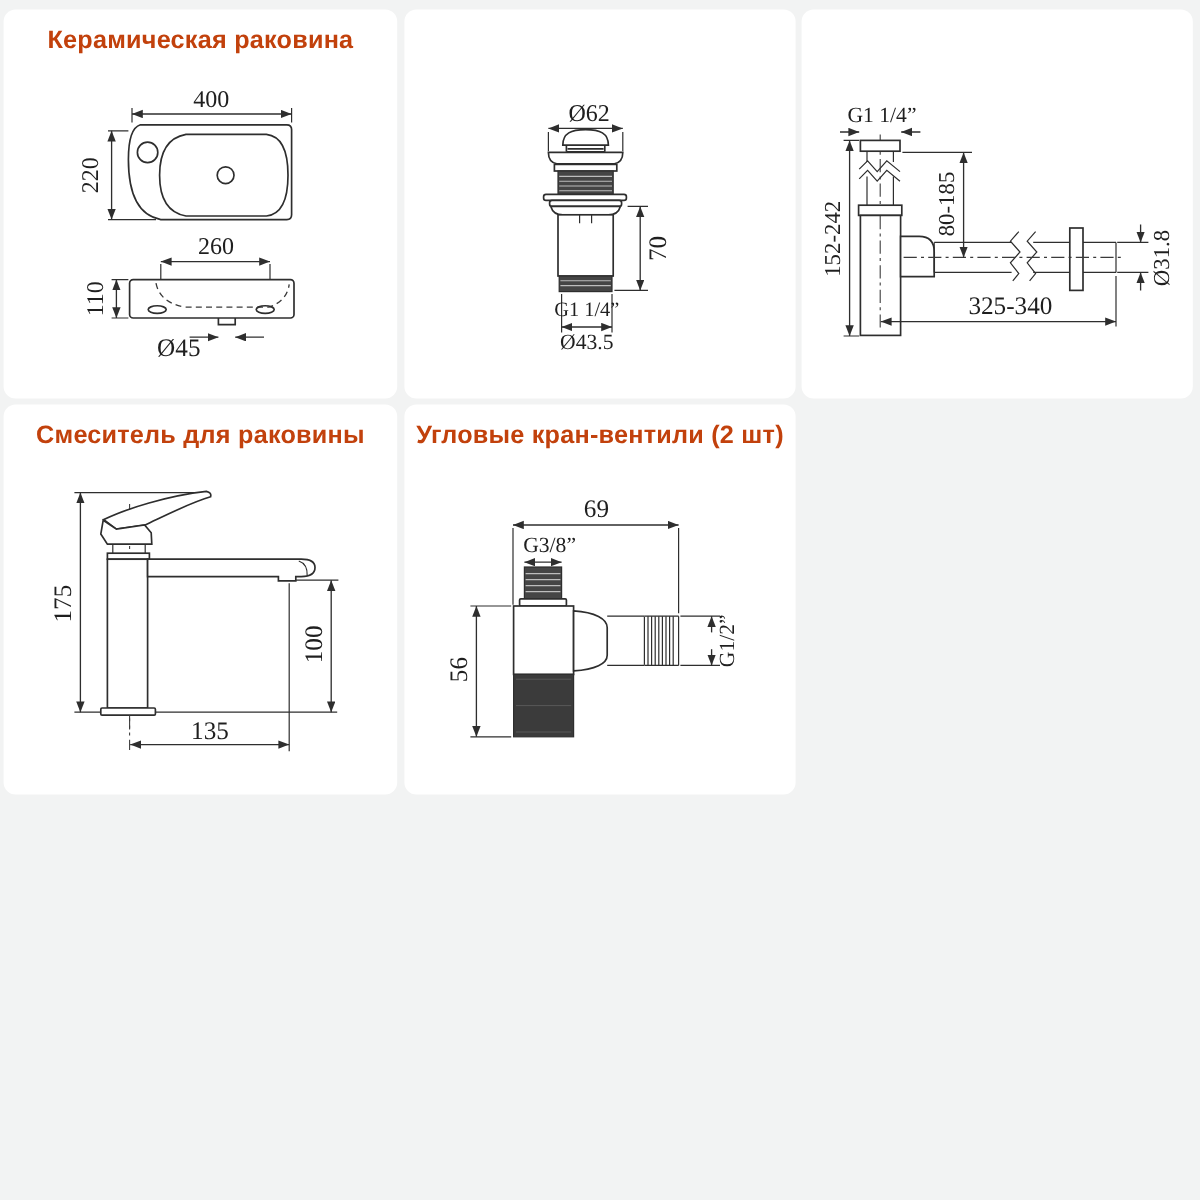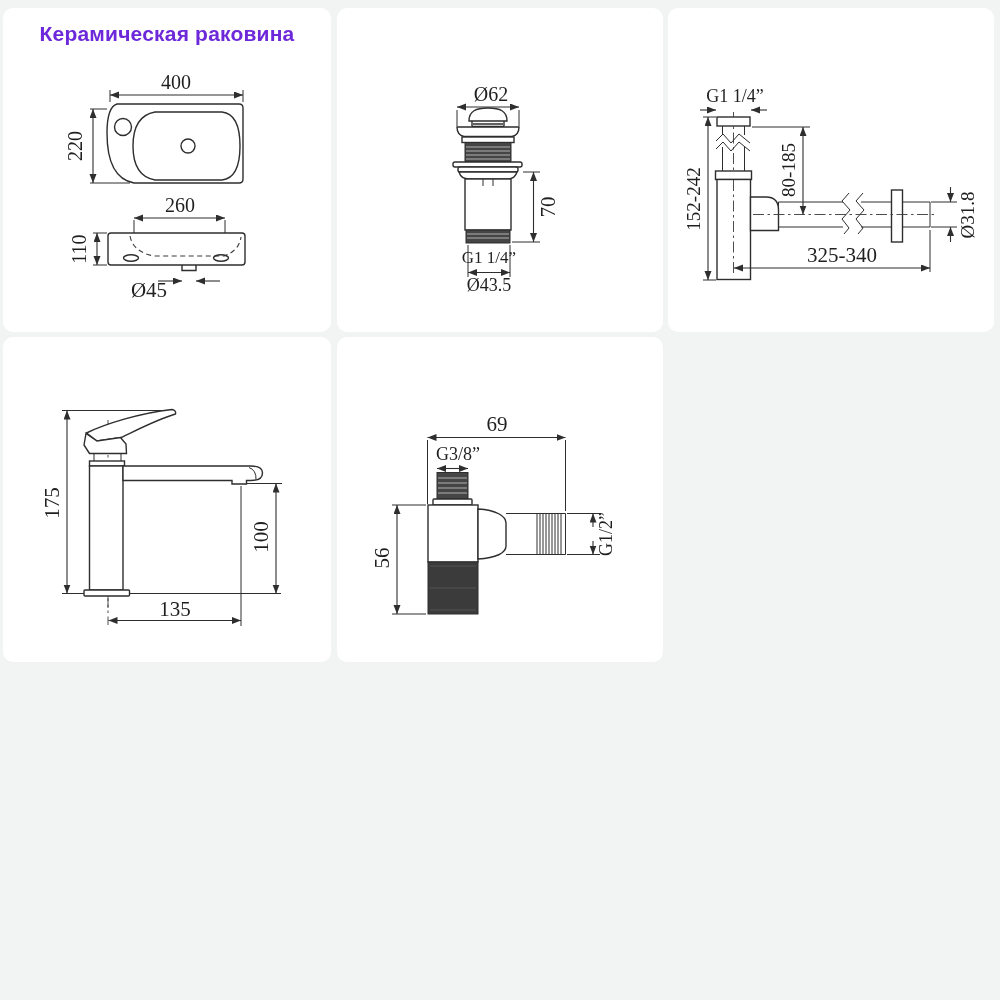--- a/index.html
+++ b/index.html
@@ -5,21 +5,21 @@
   html,body{margin:0;padding:0;}
   body{
     width:1000px;height:1000px;overflow:hidden;
     background:#f2f3f3;
     font-family:"Liberation Sans", sans-serif;
   }
   .page{position:relative;width:1000px;height:1000px;}
   .card{position:absolute;background:#ffffff;border-radius:10px;}
   .card-title{
     position:absolute;top:14px;left:0;right:0;z-index:2;
-    text-align:center;font-weight:700;font-size:21px;color:#6d28d9;
+    text-align:center;font-weight:700;font-size:21px;color:#c2410c;
     letter-spacing:.2px;
   }
   svg.draw{position:absolute;inset:0;width:100%;height:100%;z-index:1;}
 
   
   .s   {stroke:#2e2e2e;stroke-width:1.4;fill:none;}
   .f   {stroke:#2e2e2e;stroke-width:1.4;fill:#ffffff;}
   .dimline{stroke:#2e2e2e;stroke-width:1.1;fill:none;}
   .ext {stroke:#2e2e2e;stroke-width:1;fill:none;}
   .cl  {stroke:#3a3a3a;stroke-width:.9;stroke-dasharray:11 3.5 2.5 3.5;fill:none;}
@@ -204,20 +204,21 @@
 
       <g>
         <line class="ext" x1="930" y1="230" x2="930" y2="272"></line>
         <line class="dimline" x1="734" y1="268" x2="930" y2="268" marker-start="url(#m3)" marker-end="url(#m3)"></line>
         <text class="dim" x="842" y="262" text-anchor="middle" style="font-size:21px">325-340</text>
       </g>
     </svg>
   </div>
 
   <div class="card" style="left:3px;top:337px;width:328px;height:325px;">
+    <div class="card-title">Смеситель для раковины</div>
     <svg class="draw" viewBox="3 337 328 325">
       <defs>
         <marker id="m4" markerWidth="10" markerHeight="8" refX="9" refY="3.5" orient="auto-start-reverse" markerUnits="userSpaceOnUse">
           <path d="M0,0 L9,3.5 L0,7 Z"></path>
         </marker>
       </defs>
 
       <line class="ext" x1="62" y1="410.5" x2="170" y2="410.5"></line>
       <line class="ext" x1="62" y1="593.5" x2="281" y2="593.5"></line>
       <line class="ext" x1="232" y1="483.5" x2="282" y2="483.5"></line>
@@ -247,20 +248,21 @@
 
       <g>
         <line class="cl" x1="108" y1="596" x2="108" y2="625"></line>
         <line class="dimline" x1="108.5" y1="620.5" x2="241" y2="620.5" marker-start="url(#m4)" marker-end="url(#m4)"></line>
         <text class="dim" x="175" y="616" text-anchor="middle" style="font-size:21px">135</text>
       </g>
     </svg>
   </div>
 
   <div class="card" style="left:337px;top:337px;width:326px;height:325px;">
+    <div class="card-title">Угловые кран-вентили (2 шт)</div>
     <svg class="draw" viewBox="337 337 326 325">
       <defs>
         <marker id="m5" markerWidth="10" markerHeight="8" refX="9" refY="3.5" orient="auto-start-reverse" markerUnits="userSpaceOnUse">
           <path d="M0,0 L9,3.5 L0,7 Z"></path>
         </marker>
       </defs>
 
       <g>
         <line class="ext" x1="427.5" y1="440" x2="427.5" y2="504"></line>
         <line class="ext" x1="565.5" y1="440" x2="565.5" y2="511"></line>

